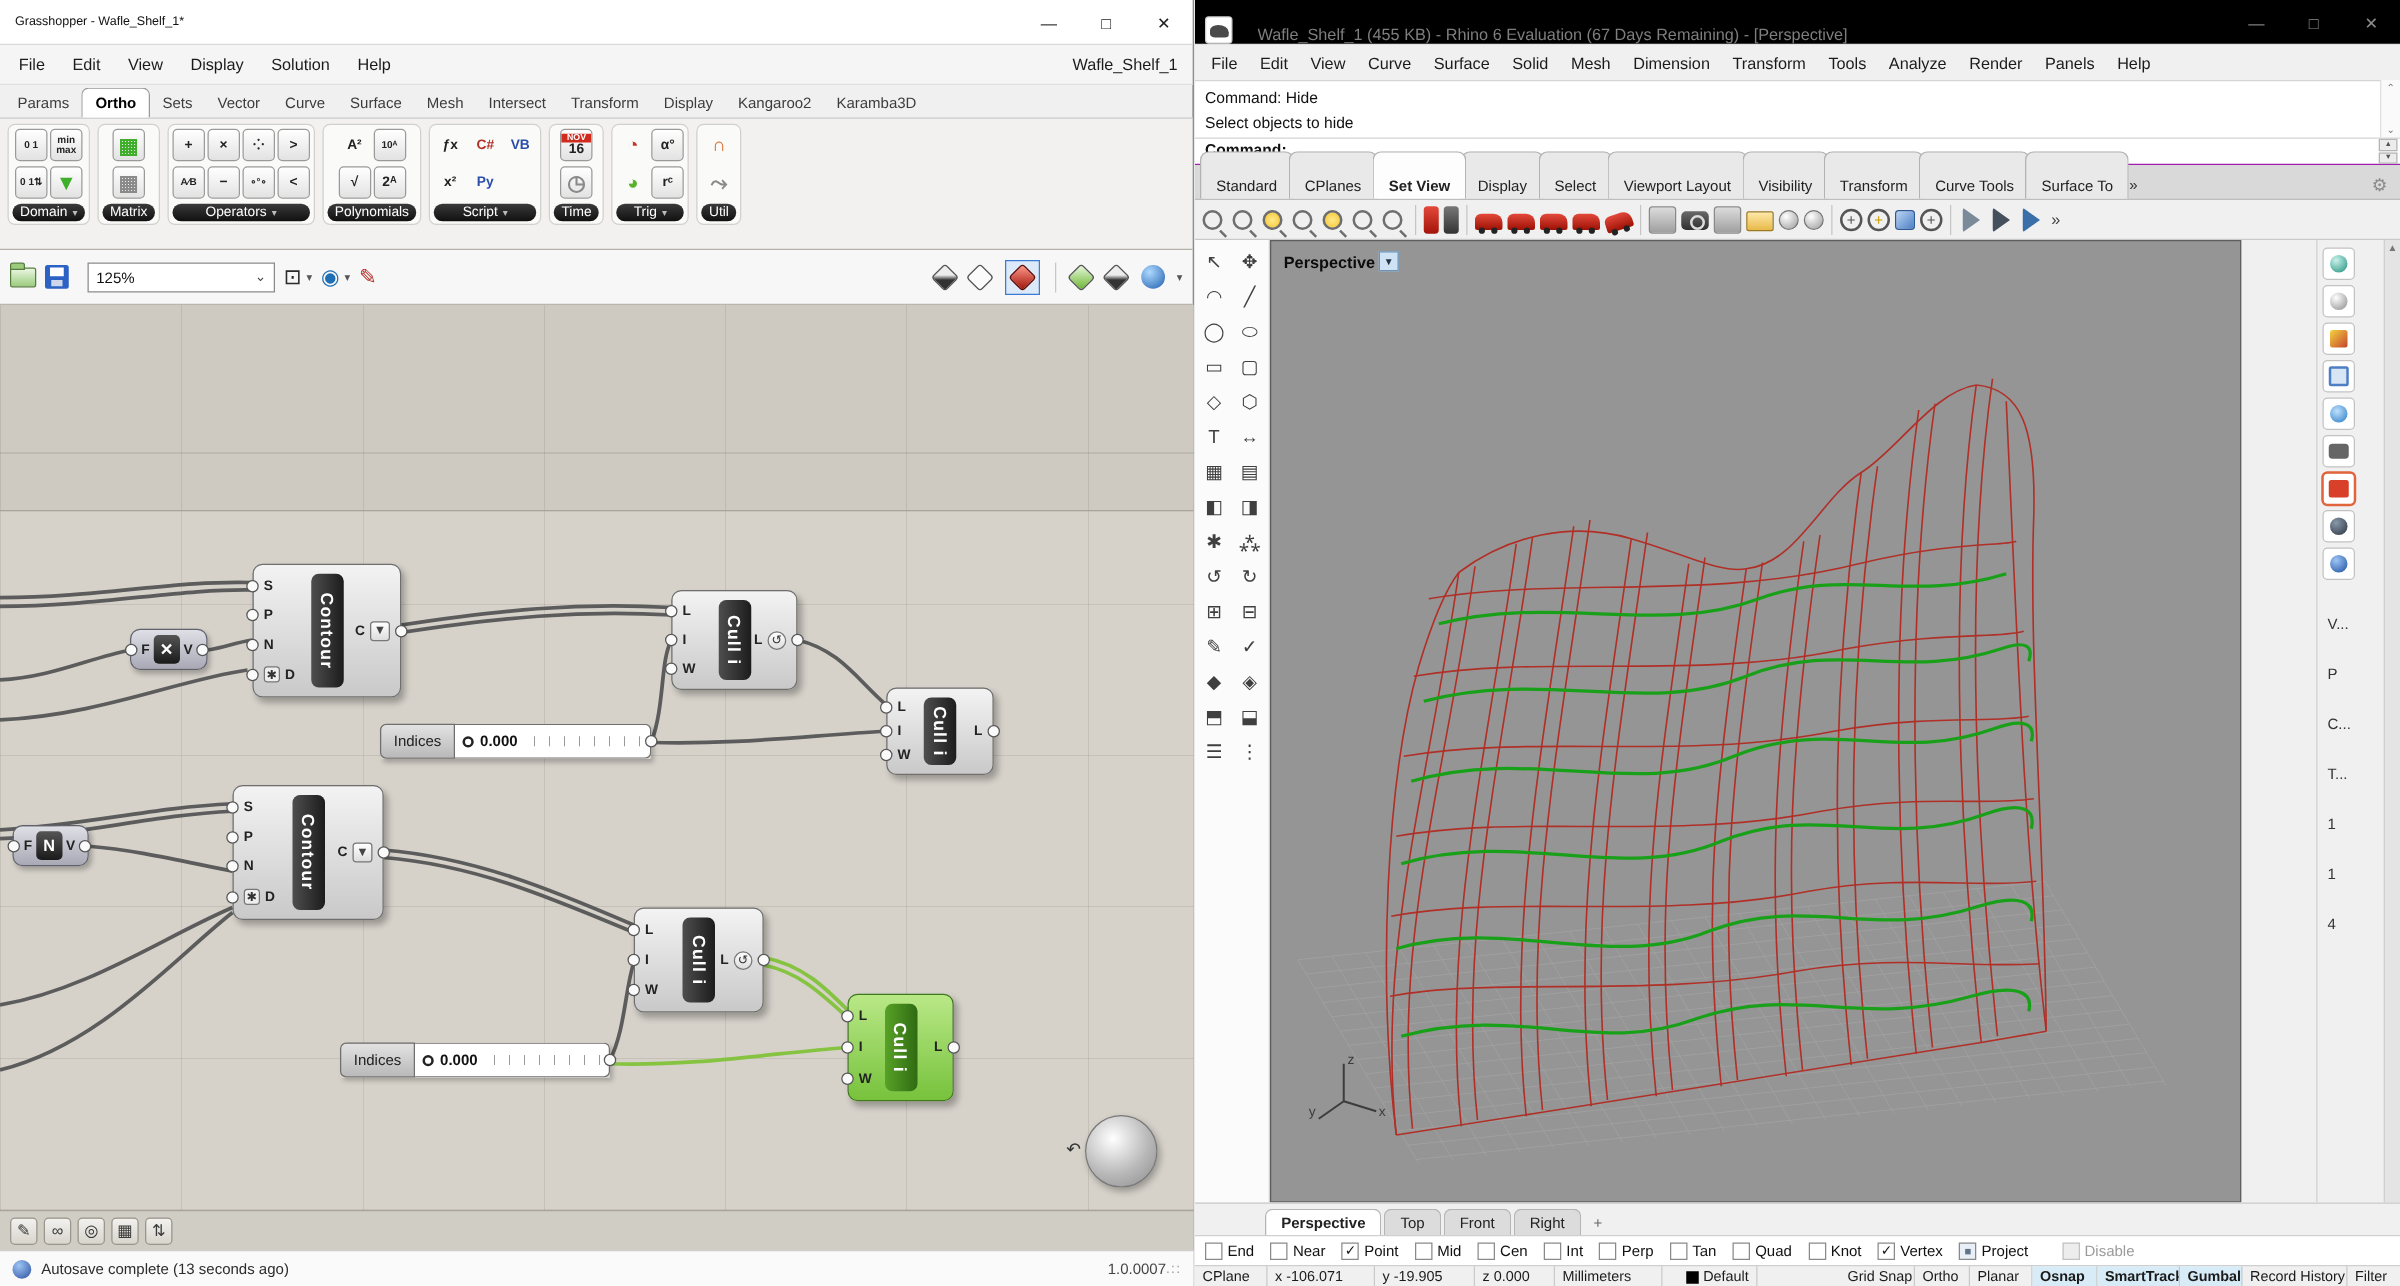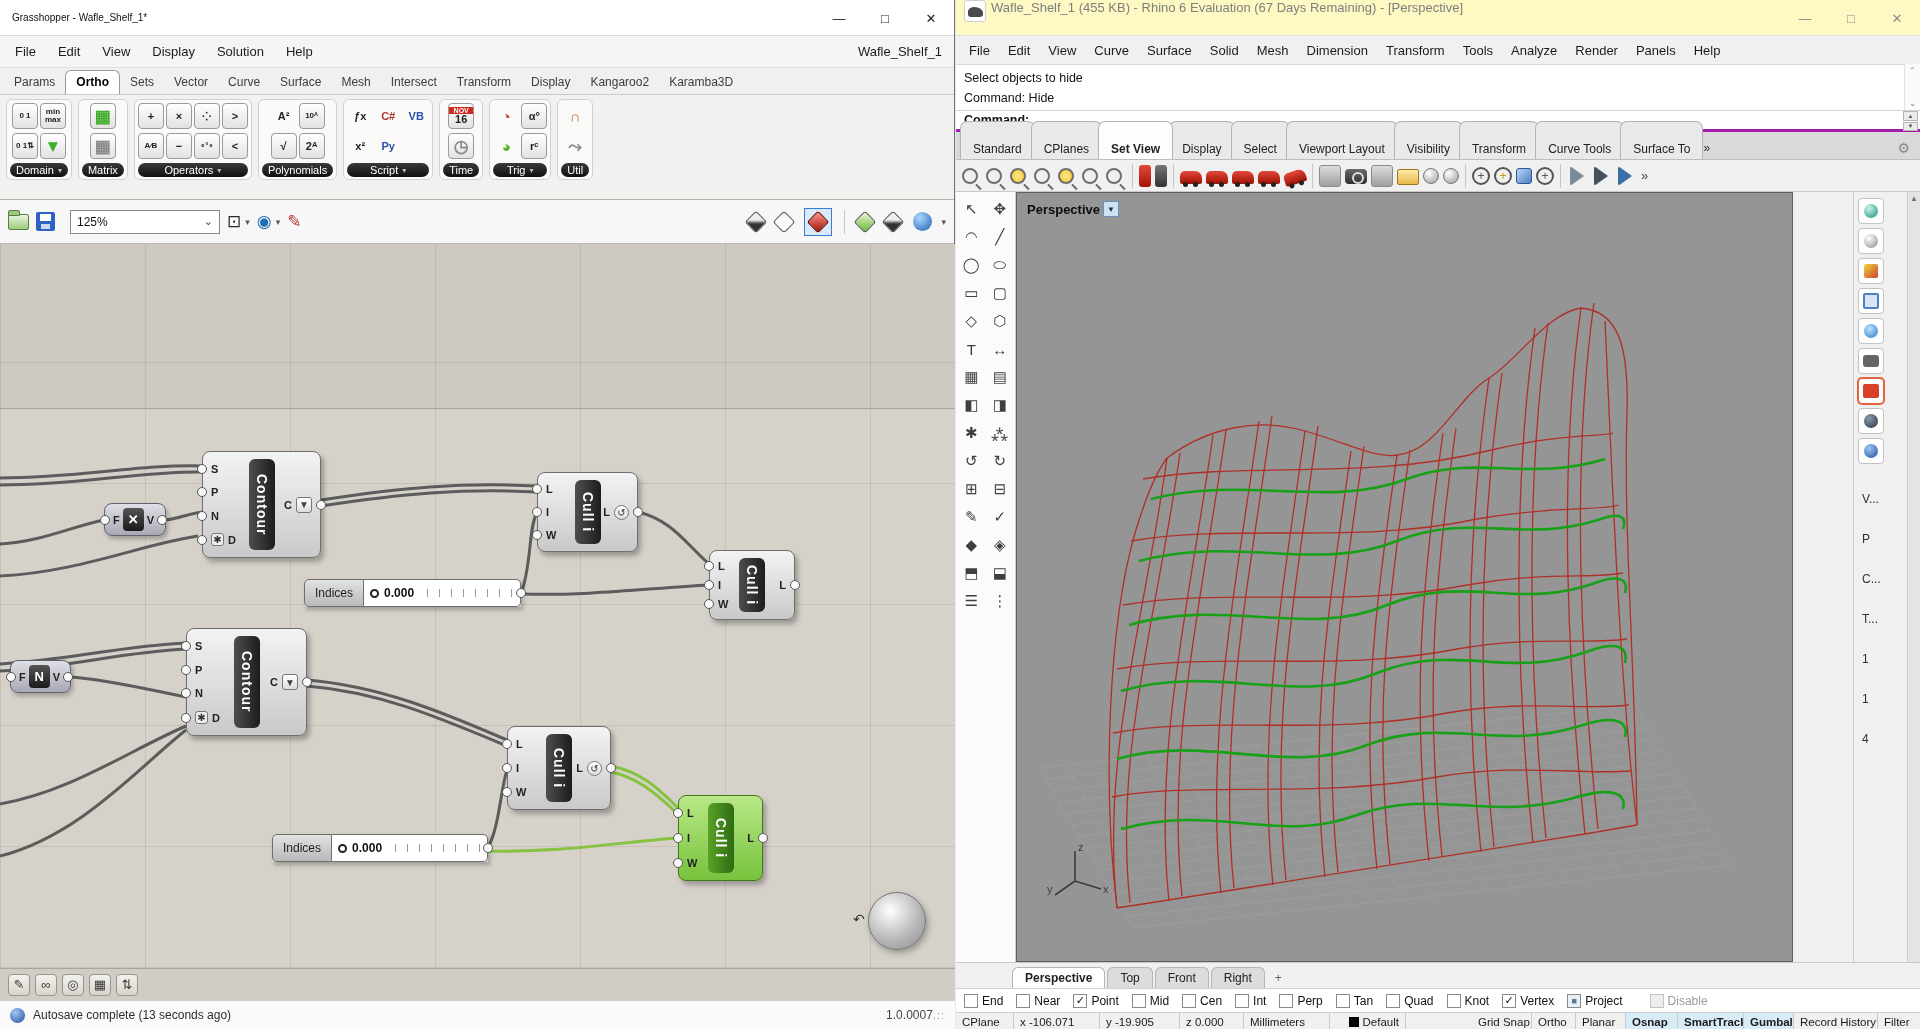--- a/index.html
+++ b/index.html
@@ -92,29 +92,29 @@
   .compass::before { content:"↶"; position:absolute; left:-16px; top:18px; font-size:14px; color:#333; }
   .gh-bottombar { position:absolute; left:0; top:968px; width:955px; height:32px; background:#d0cdc5; border-top:1px solid #a9a59d; display:flex; align-items:center; gap:5px; padding:0 8px; }
   .gh-bottombar span { width:22px; height:22px; border:1px solid #9a968e; border-radius:4px; background:linear-gradient(#f2f1ee,#d8d5cd); display:flex; align-items:center; justify-content:center; font-size:13px; color:#3a3a3a; }
   .gh-status { position:absolute; left:0; top:1000px; width:955px; height:29px; background:#fafafa; border-top:1px solid #cfcfcf; display:flex; align-items:center; font-size:12px; color:#2c2c2c; padding:0 10px; }
   .gh-status .orb { width:15px; height:15px; border-radius:50%; background:radial-gradient(circle at 35% 30%,#9ec5f5,#2a4f9e); margin-right:8px; }
   .gh-status .ver { margin-left:auto; color:#444; }
   .gh-status .grip { color:#9a9a9a; font-size:11px; letter-spacing:1px; }
 
   
   #rh { position:absolute; left:956px; top:0; width:964px; height:1029px; background:#f0f0f0; }
-  .rh-title { position:absolute; left:0; top:0; right:0; height:36px; background:#fef9c3; border-bottom:1px solid #e2e2e2; display:flex; align-items:flex-start; gap:5px; padding-left:8px; }
+  .rh-title { position:absolute; left:0; top:0; right:0; height:36px; background:#000000; border-bottom:1px solid #e2e2e2; display:flex; align-items:flex-end; gap:20px; padding-left:8px; }
   .rlogo { width:22px; height:22px; background:#fff; border:1px solid #cfcfcf; border-radius:3px; position:relative; }
   .rlogo::after { content:""; position:absolute; left:3px; top:6px; width:15px; height:10px; background:#4a4a4a; border-radius:60% 80% 30% 40%; }
   .rh-title .t { font-size:13px; color:#7e7e7e; white-space:nowrap; overflow:hidden; }
   .rh-menubar { position:absolute; left:0; top:36px; right:0; height:28px; background:#f0f0f0; display:flex; align-items:center; padding:0 4px; }
   .rh-menubar .menu-item { padding:3px 9px; font-size:13px; }
   .rh-cmdhist { position:absolute; left:0; top:64px; right:0; height:46px; background:#ffffff; border-top:1px solid #d5d5d5; font-size:12.5px; color:#111; padding:3px 20px 0 8px; line-height:20px; }
   .rh-cmdscroll { position:absolute; right:0; top:64px; width:16px; height:46px; border-left:1px solid #e0e0e0; display:flex; flex-direction:column; justify-content:space-between; align-items:center; font-size:8px; color:#777; padding:2px 0; background:#fafafa; }
-  .rh-prompt { position:absolute; left:0; top:110px; right:0; height:22px; background:#fff; border-top:1px solid #d5d5d5; border-bottom:3px solid #a21caf; font-size:12.5px; font-weight:bold; color:#111; padding:2px 20px 0 8px; }
+  .rh-prompt { position:absolute; left:0; top:110px; right:0; height:22px; background:#fff; border-top:1px solid #d5d5d5; border-bottom:1px solid #a21caf; font-size:12.5px; font-weight:bold; color:#111; padding:2px 20px 0 8px; }
   .rh-spin { position:absolute; right:2px; top:111px; width:15px; height:20px; display:flex; flex-direction:column; gap:1px; }
   .rh-spin b { flex:1; border:1px solid #b5b5b5; background:#ececec; font-size:6px; color:#555; display:flex; align-items:center; justify-content:center; }
   .rh-tabstrip { position:absolute; left:0; top:132px; right:0; height:28px; background:#d9d9d9; border-bottom:1px solid #bdbdbd; display:flex; align-items:flex-end; padding:0 4px; }
   .rh-tab { font-size:12px; color:#222; background:#e9e9e9; border:1px solid #b3b3b3; border-bottom:none; border-radius:7px 7px 0 0; padding:20px 12px 3px; margin-right:-4px; position:relative; }
   .rh-tab[data-active="true"] { background:#fdfdfd; z-index:3; font-weight:bold; }
   .rh-tab-ovf { font-size:12px; color:#333; padding:0 4px 4px; }
   .rh-gear { margin-left:auto; font-size:14px; color:#8a8a8a; padding:0 6px 3px; }
   .rh-iconrow { position:absolute; left:0; top:160px; right:0; height:32px; background:#f0f0f0; border-bottom:1px solid #c9c9c9; display:flex; align-items:center; gap:4px; padding:0 6px; }
   .ric { width:22px; height:22px; border-radius:3px; display:flex; align-items:center; justify-content:center; font-size:14px; color:#4a4a4a; }
   .ric.mag { border:2px solid #6e6e6e; border-radius:50%; width:16px; height:16px; position:relative; margin-right:4px; }
@@ -597,22 +597,22 @@
         <span class="menu-item">Dimension</span>
         <span class="menu-item">Transform</span>
         <span class="menu-item">Tools</span>
         <span class="menu-item">Analyze</span>
         <span class="menu-item">Render</span>
         <span class="menu-item">Panels</span>
         <span class="menu-item">Help</span>
       </div>
 
     <div class="rh-cmdhist">
+      <div>Command: Hide</div>
       <div>Select objects to hide</div>
-      <div>Command: Hide</div>
     </div>
     <div class="rh-cmdscroll">
         <span>⌃</span>
         <span>⌄</span>
       </div>
     <div class="rh-prompt">Command:</div>
     <div class="rh-spin">
         <b>▲</b>
         <b>▼</b>
       </div>

